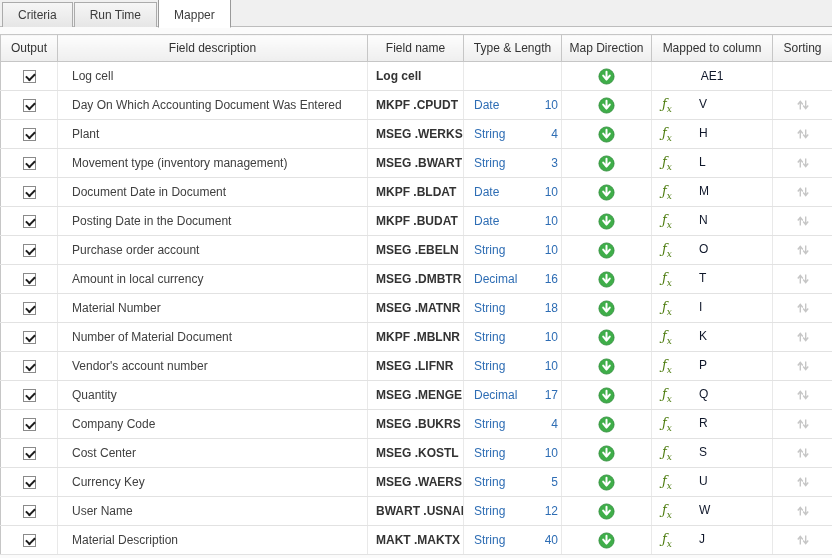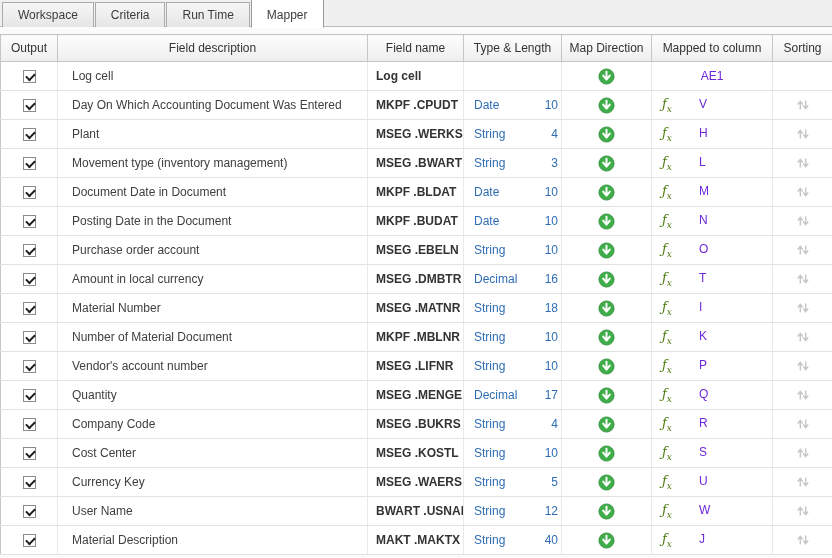--- a/index.html
+++ b/index.html
@@ -45,30 +45,29 @@
   .len{position:absolute;right:3px;top:50%;transform:translateY(-50%);color:#2e6db4;cursor:pointer;}
 
   .col-map{text-align:center;}
   .map-icon{display:inline-block;width:17px;height:17px;vertical-align:middle;cursor:pointer;}
 
   .col-mapped{padding-left:10px;}
   .col-mapped.centered{text-align:center;padding-left:0;}
   .fx{font-family:"DejaVu Serif", serif;font-style:italic;color:#4d7c0f;font-size:13px;
     margin-right:27px;cursor:pointer;}
   .fx sub{font-size:9px;}
-  .mapped-val{color:#6d28d9;}
+  .mapped-val{color:#0f172a;}
 
   .col-sort{text-align:center;}
   .sort-icon{display:inline-block;width:14px;height:14px;vertical-align:middle;cursor:pointer;}
 </style>
 </head>
 <body>
 
 <div class="tabbar">
-  <div class="tab"><span>Workspace</span></div>
   <div class="tab"><span>Criteria</span></div>
   <div class="tab"><span>Run Time</span></div>
   <div class="tab active"><span>Mapper</span></div>
 </div>
 
 <div class="content">
   <table>
     <colgroup>
       <col class="c-output">
         <col class="c-desc">

